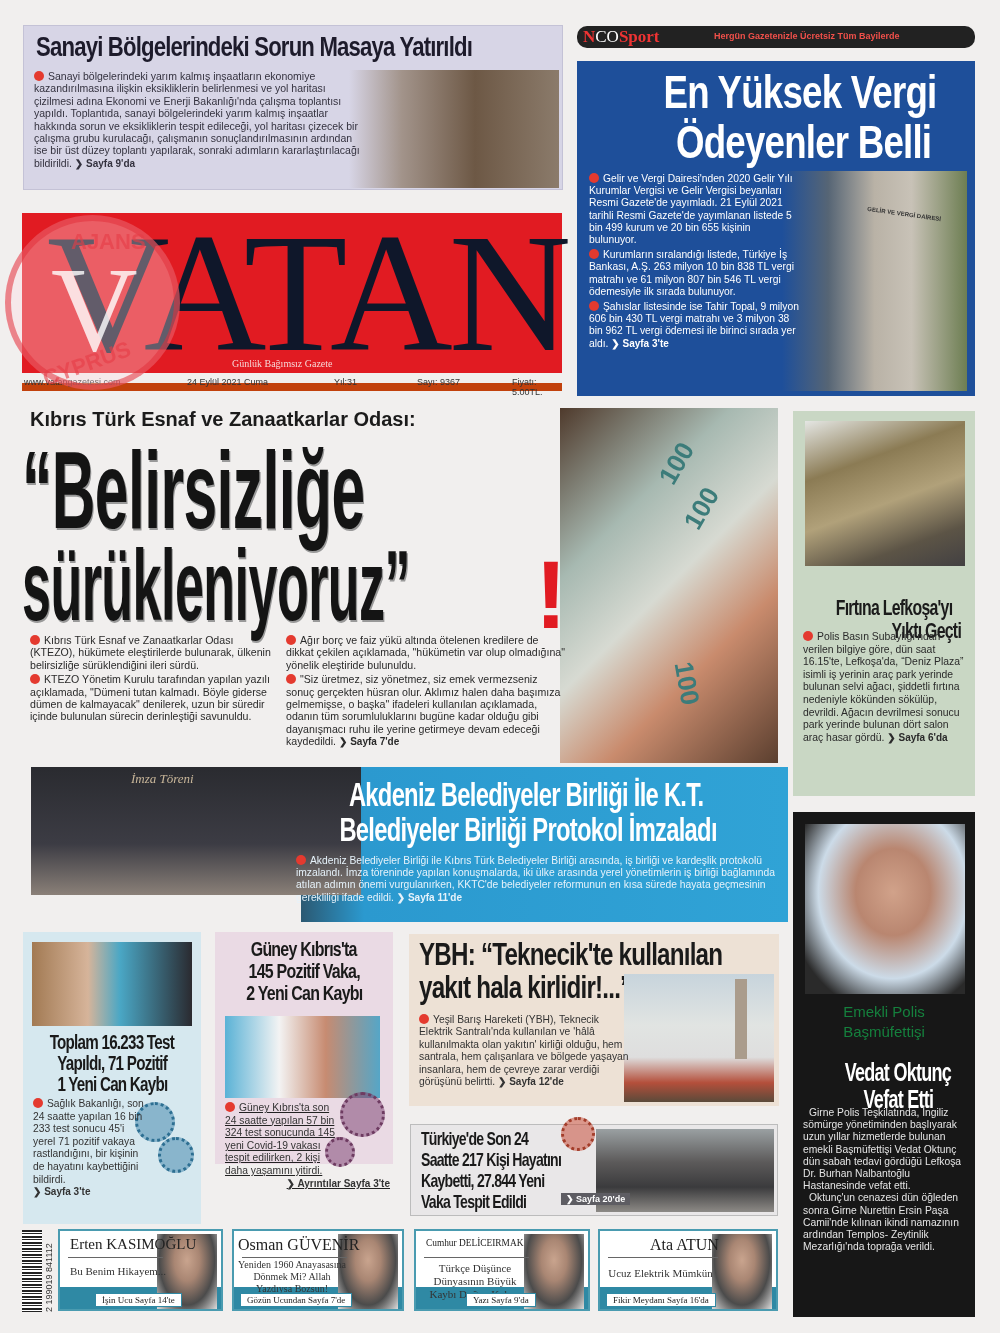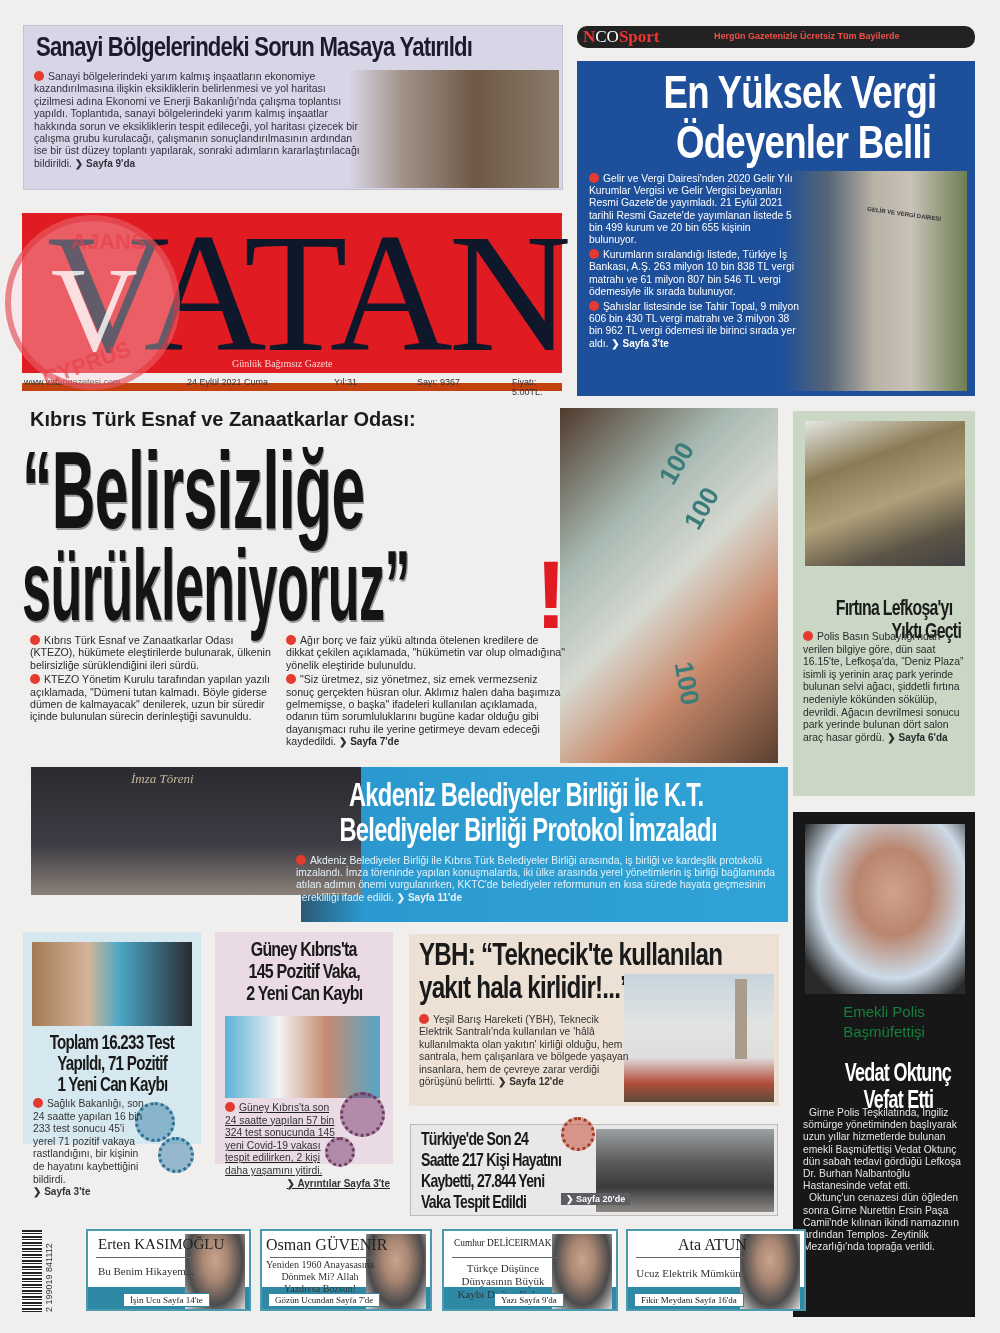--- a/index.html
+++ b/index.html
@@ -65,21 +65,21 @@
   
   #akd { left: 22px; top: 767px; width: 757px; height: 155px; background: linear-gradient(90deg, #1d1f24 0%, #2b2d33 30%, #2b99cf 44%, #30a3d6 100%); margin-left: 9px; }
   #akd .photo { left: 0; top: 0; width: 330px; height: 128px; background: linear-gradient(180deg, #2a2b30 0%, #3c3c44 60%, #8a8078 100%); }
   #akd .photo-bottom { left: 0; top: 128px; width: 270px; height: 27px; background: #f1efee; }
   #akd .title { left: 235px; top: 10px; width: 520px; text-align: center; color: #fff; font-size: 33px; line-height: 35px; white-space: nowrap; }
   #akd .title span { display: inline-block; transform: scaleX(0.72); }
   #akd .txt { left: 265px; top: 88px; width: 485px; color: #e6f2fa; }
   #akd .txt p { font-size: 10.3px; line-height: 12.2px; }
 
   
-  #cov1 { left: 23px; top: 932px; width: 178px; height: 212px; background: #d6e8ef; }
+  #cov1 { left: 23px; top: 932px; width: 178px; height: 292px; background: #d6e8ef; }
   #cov1 .photo { left: 9px; top: 10px; width: 160px; height: 84px; background: linear-gradient(90deg, #a27a53 0%, #d6b49a 35%, #4aa7c5 55%, #2a2a30 100%); }
   #cov1 .title { left: 0; top: 100px; width: 178px; text-align: center; font-size: 20px; line-height: 21px; color: #1a1a1a; }
   #cov1 .title span { display: inline-block; transform: scaleX(0.76); white-space: nowrap; }
   #cov1 .txt { left: 10px; top: 166px; width: 165px; }
   #cov1 .txt p { font-size: 10.3px; line-height: 12.6px; color: #333; }
   #cov2 { left: 215px; top: 932px; width: 178px; height: 232px; background: #eadae4; }
   #cov2 .title { left: 0; top: 6px; width: 178px; text-align: center; font-size: 21px; line-height: 22px; color: #1a1a1a; }
   #cov2 .title span { display: inline-block; transform: scaleX(0.76); white-space: nowrap; }
   #cov2 .photo { left: 10px; top: 84px; width: 155px; height: 82px; background: linear-gradient(90deg, #5ab2d6 0%, #f3f3f3 35%, #c78b71 65%, #55a6c7 100%); }
   #cov2 .txt { left: 10px; top: 170px; width: 165px; text-decoration: underline; }
@@ -102,21 +102,21 @@
   
   #obit { left: 793px; top: 812px; width: 182px; height: 505px; background: #171717; }
   #obit .photo { left: 12px; top: 12px; width: 160px; height: 170px; background: radial-gradient(ellipse at 55% 40%, #d1a28a 0%, #b98670 30%, #ccdbe8 60%, #2a2a2a 85%); }
   #obit .sub { left: 0; top: 190px; width: 182px; text-align: center; color: #15803d; font-size: 15px; line-height: 20px; }
   #obit .title { left: 14px; top: 231px; width: 182px; text-align: center; color: #fff; font-size: 25px; line-height: 27px; margin-top: 16px; }
   #obit .title span { display: inline-block; transform: scaleX(0.72); white-space: nowrap; }
   #obit .txt { left: 10px; top: 295px; width: 168px; color: #e4e4e4; }
   #obit .txt p { font-size: 10.3px; line-height: 12.2px; text-indent: 6px; }
 
   
-  .col { position: absolute; top: 1229px; height: 82px; background: #fff; border: 2px solid #4a9bb0; margin-left: 28px; }
+  .col { position: absolute; top: 1229px; height: 82px; background: #fff; border: 2px solid #4a9bb0; }
   .col .name { position: absolute; left: 10px; top: 5px; font-family: "Liberation Serif", serif; font-size: 15px; color: #222; white-space: nowrap; }
   .col .rule { position: absolute; left: 8px; top: 26px; height: 1px; background: #666; }
   .col .topic { position: absolute; text-align: center; font-family: "Liberation Serif", serif; font-size: 11px; line-height: 13px; color: #333; }
   .col .band { position: absolute; left: 0; bottom: 0; width: 100%; height: 22px; background: #2f89a4; }
   .col .pg { position: absolute; bottom: 2px; background: #fff; border: 1px solid #2f89a4; font-family: "Liberation Serif", serif; font-size: 9px; padding: 1px 6px; color: #222; white-space: nowrap; }
   .col .face { position: absolute; right: 4px; top: 3px; width: 60px; height: 75px; background: radial-gradient(ellipse at 50% 35%, #c9a48e 0%, #a98673 30%, #4b4b4b 65%, #ddd 100%); }
 
   #barcode { left: 22px; top: 1230px; width: 20px; height: 82px; background: repeating-linear-gradient(180deg, #222 0 2px, #fff 2px 3px, #222 3px 4px, #fff 4px 6px); }
   #barcode-num { left: 44px; top: 1312px; font-size: 9px; color: #333; transform: rotate(-90deg); transform-origin: left top; white-space: nowrap; }
 </style>

